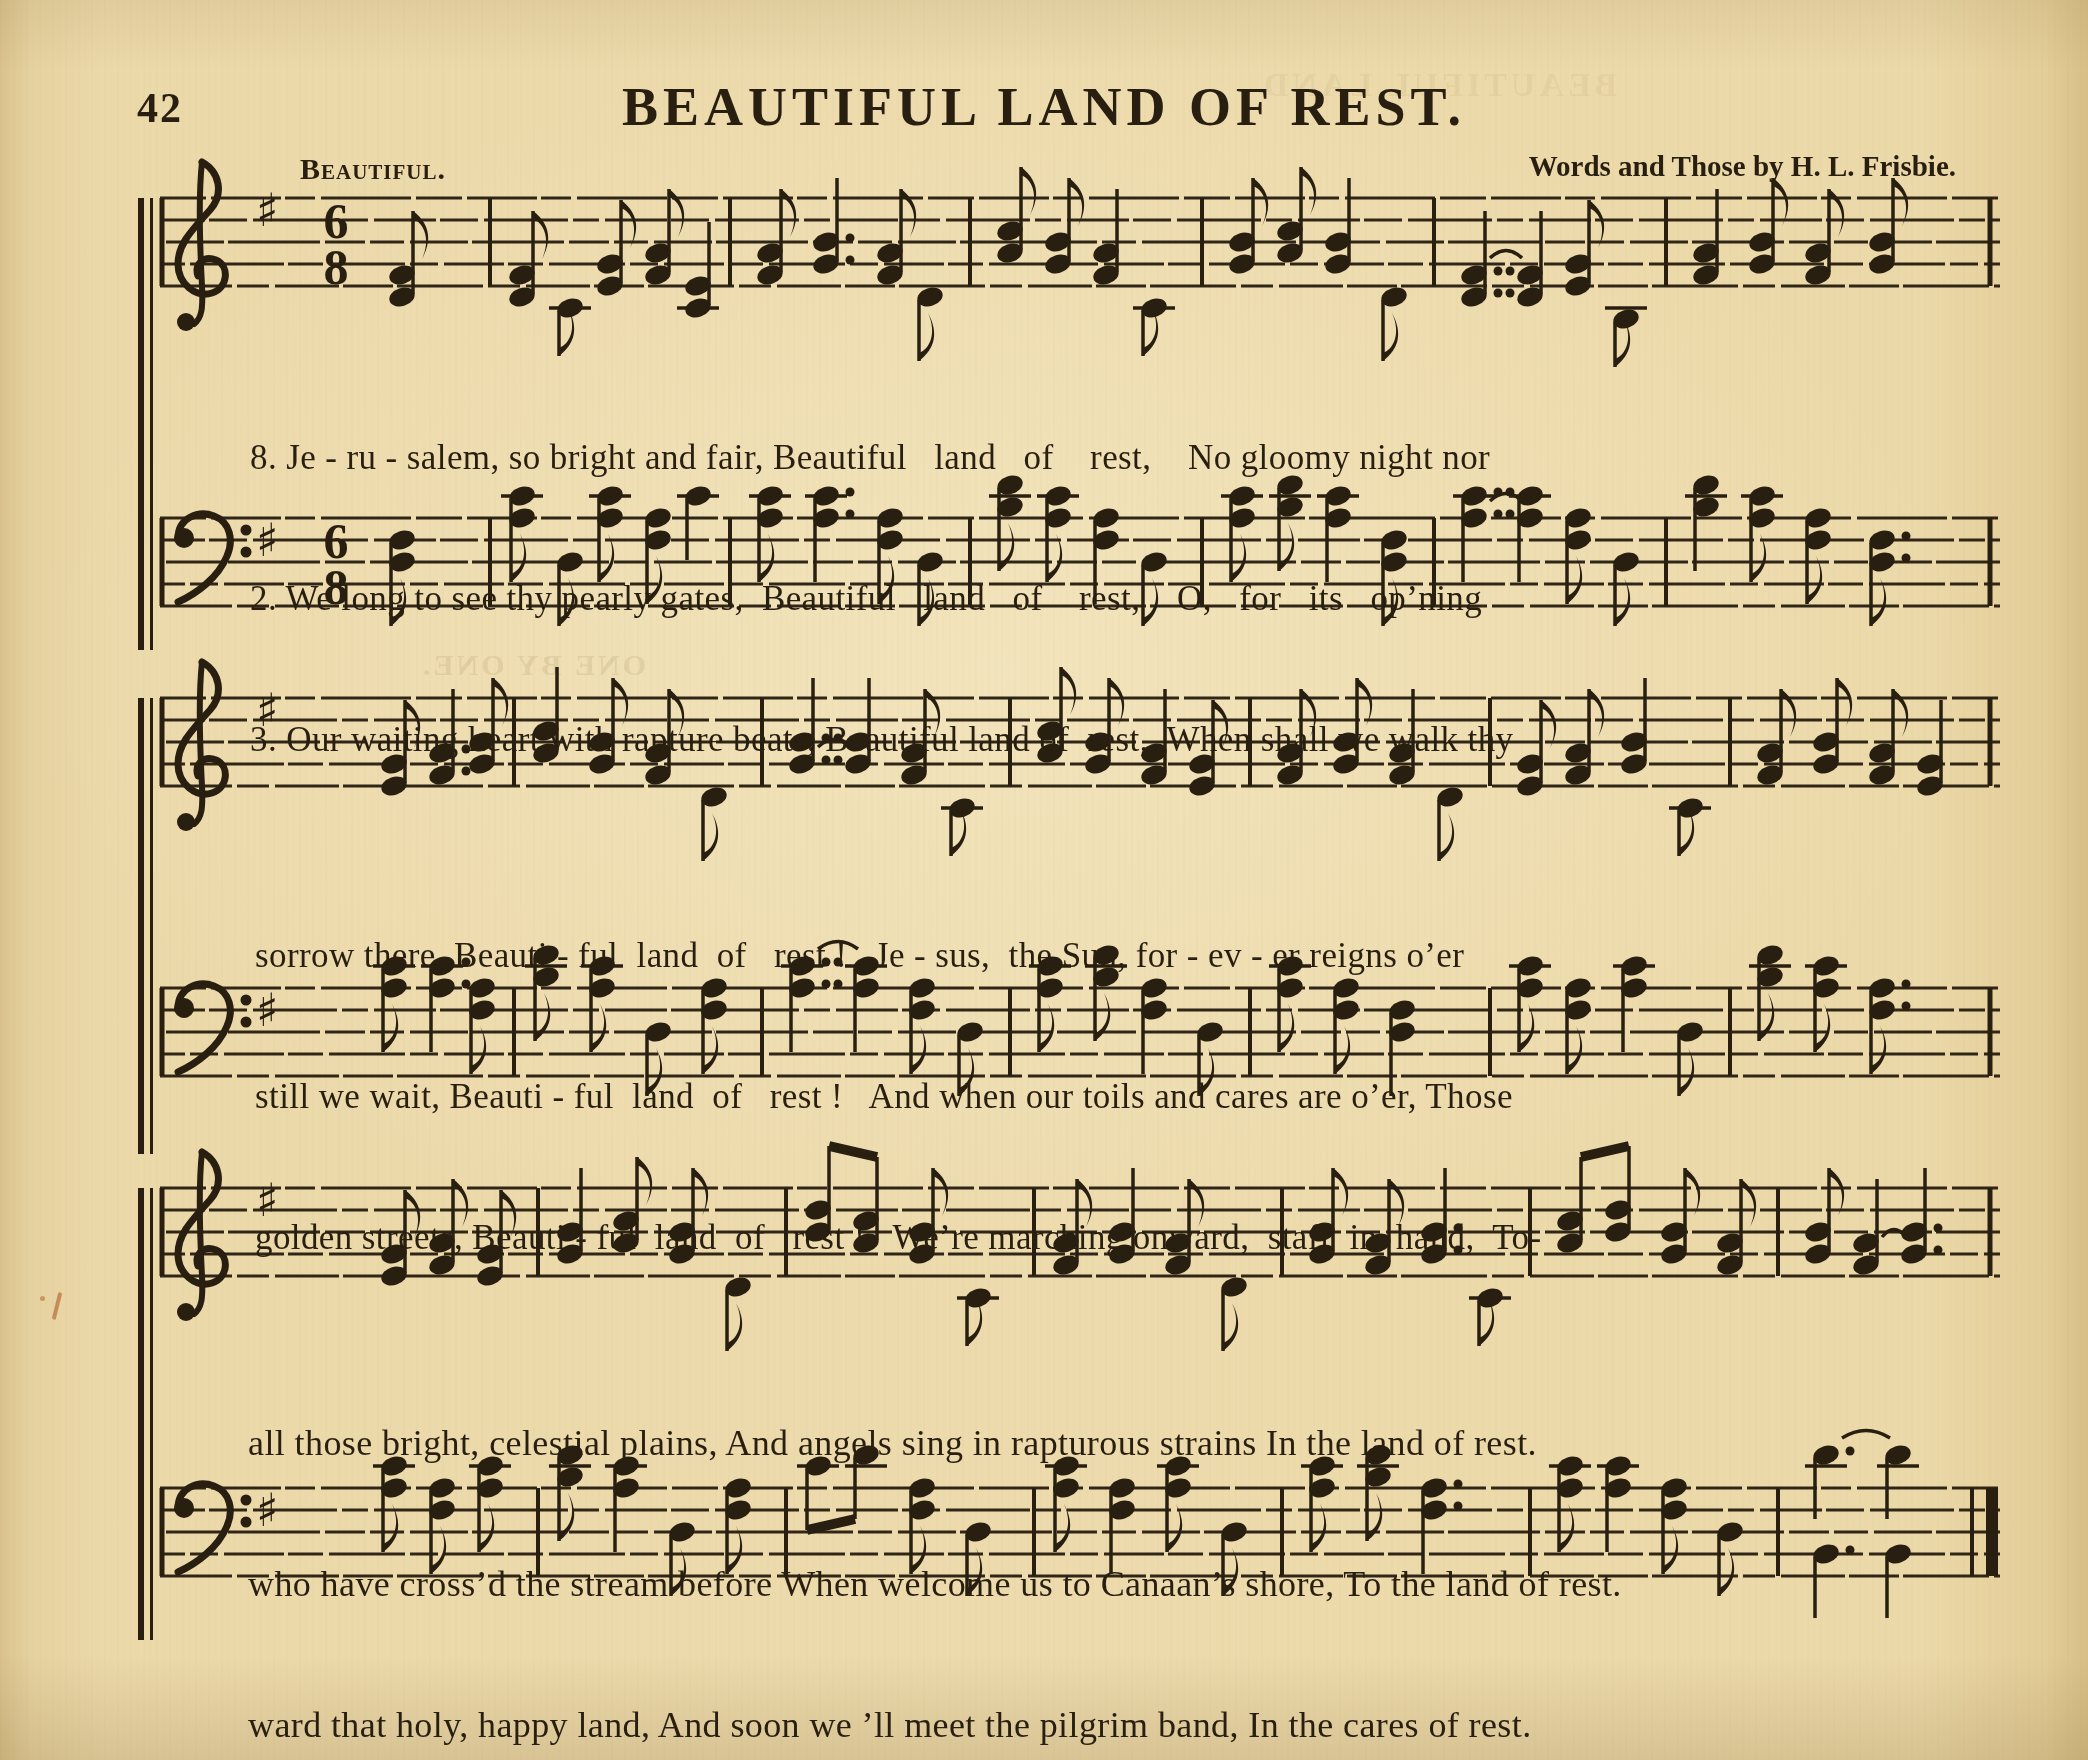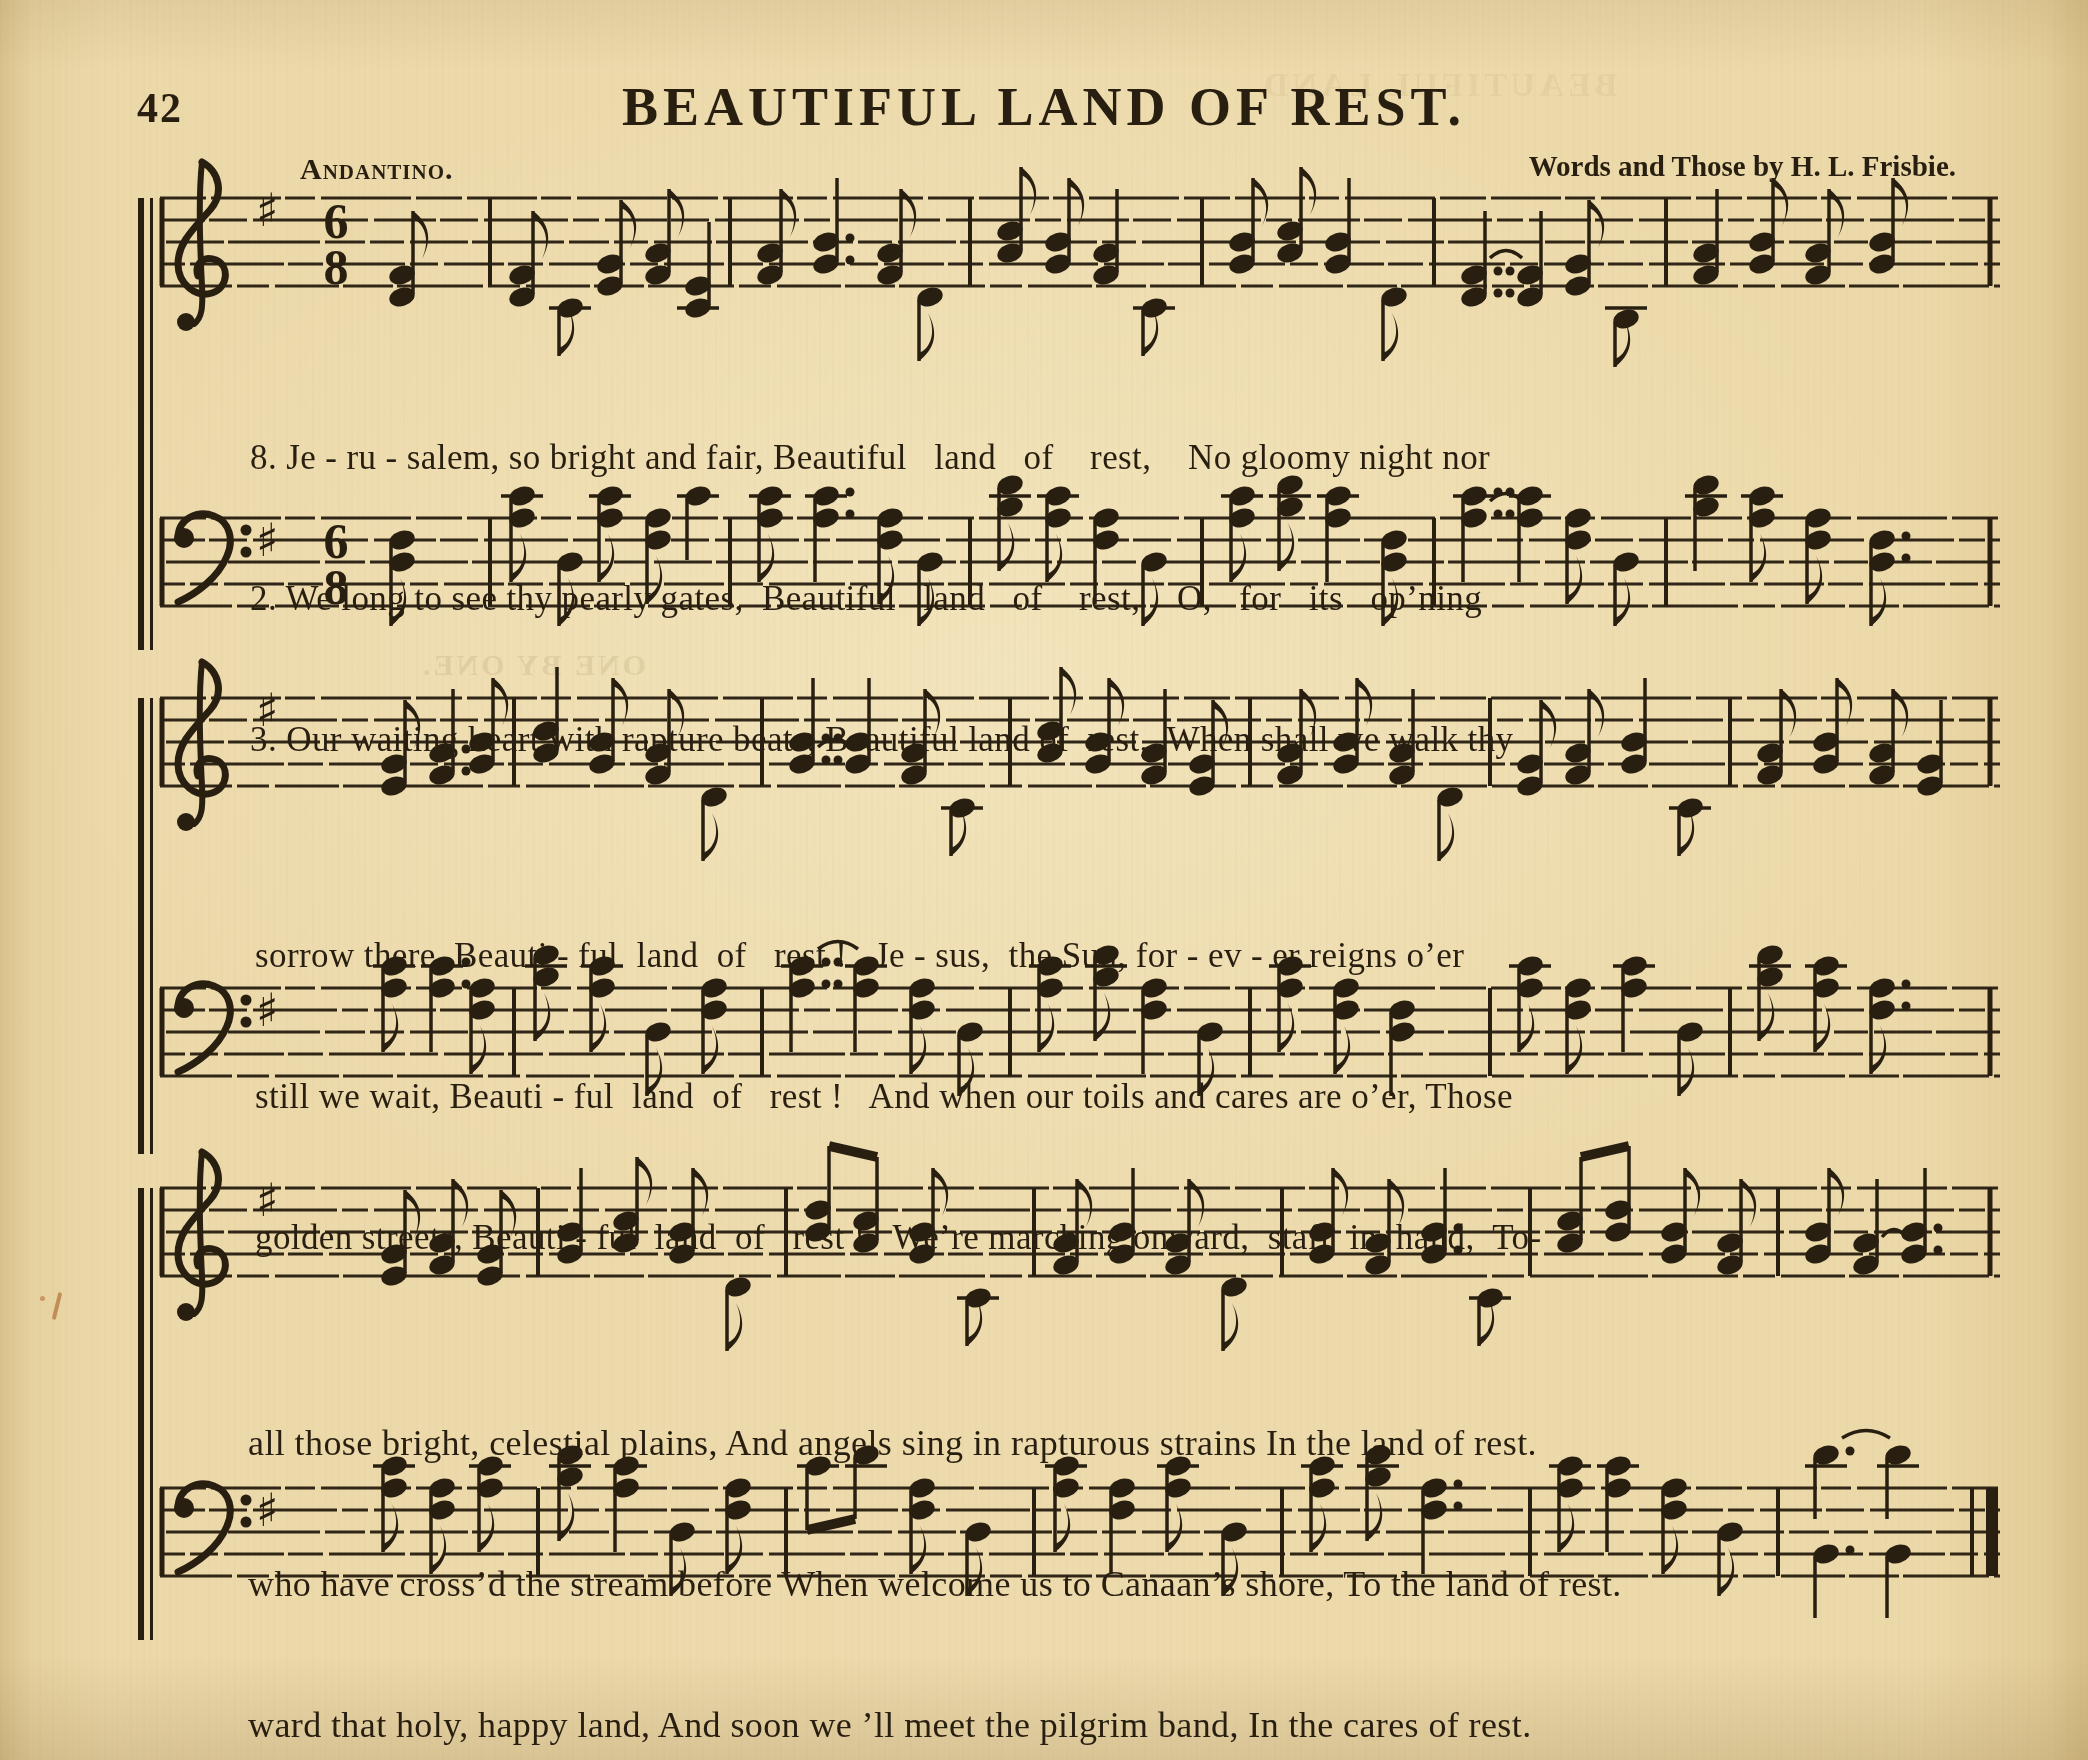--- a/index.html
+++ b/index.html
@@ -35,21 +35,21 @@
 <body>
 
 <div class="page">
   <div class="fibers"></div>
 
   <div class="ghost" style="left:1260px;top:66px;font-size:34px;letter-spacing:4px;opacity:.055;">BEAUTIFUL LAND</div>
   <div class="ghost" style="left:420px;top:648px;font-size:30px;letter-spacing:3px;opacity:.10;">ONE BY ONE.</div>
 
   <div class="pagenum">42</div>
   <div class="title">BEAUTIFUL LAND OF REST.</div>
-  <div class="tempo">Andantino.</div>
+  <div class="tempo">Beautiful.</div>
   <div class="credit">Words and Those by H. L. Frisbie.</div>
 
   <div class="sysrule" style="top:198px;height:452px;"></div>
   <div class="sysrule" style="top:698px;height:456px;"></div>
   <div class="sysrule" style="top:1188px;height:452px;"></div>
 
   <svg class="staff-svg" style="top:118px;" viewBox="0 0 1880 300">
       <line x1="20" y1="80" x2="1860" y2="80" stroke="#291f11" stroke-width="3.2" stroke-dasharray="46 5 70 4 30 6 90 5" stroke-dashoffset="0" opacity="0.96"></line>
       <line x1="20" y1="102" x2="1860" y2="102" stroke="#291f11" stroke-width="3.2" stroke-dasharray="62 4 38 6 84 5 26 6" stroke-dashoffset="17" opacity="0.96"></line>
       <line x1="20" y1="124" x2="1860" y2="124" stroke="#291f11" stroke-width="3.2" stroke-dasharray="34 6 58 4 92 5 40 5" stroke-dashoffset="34" opacity="0.96"></line>

